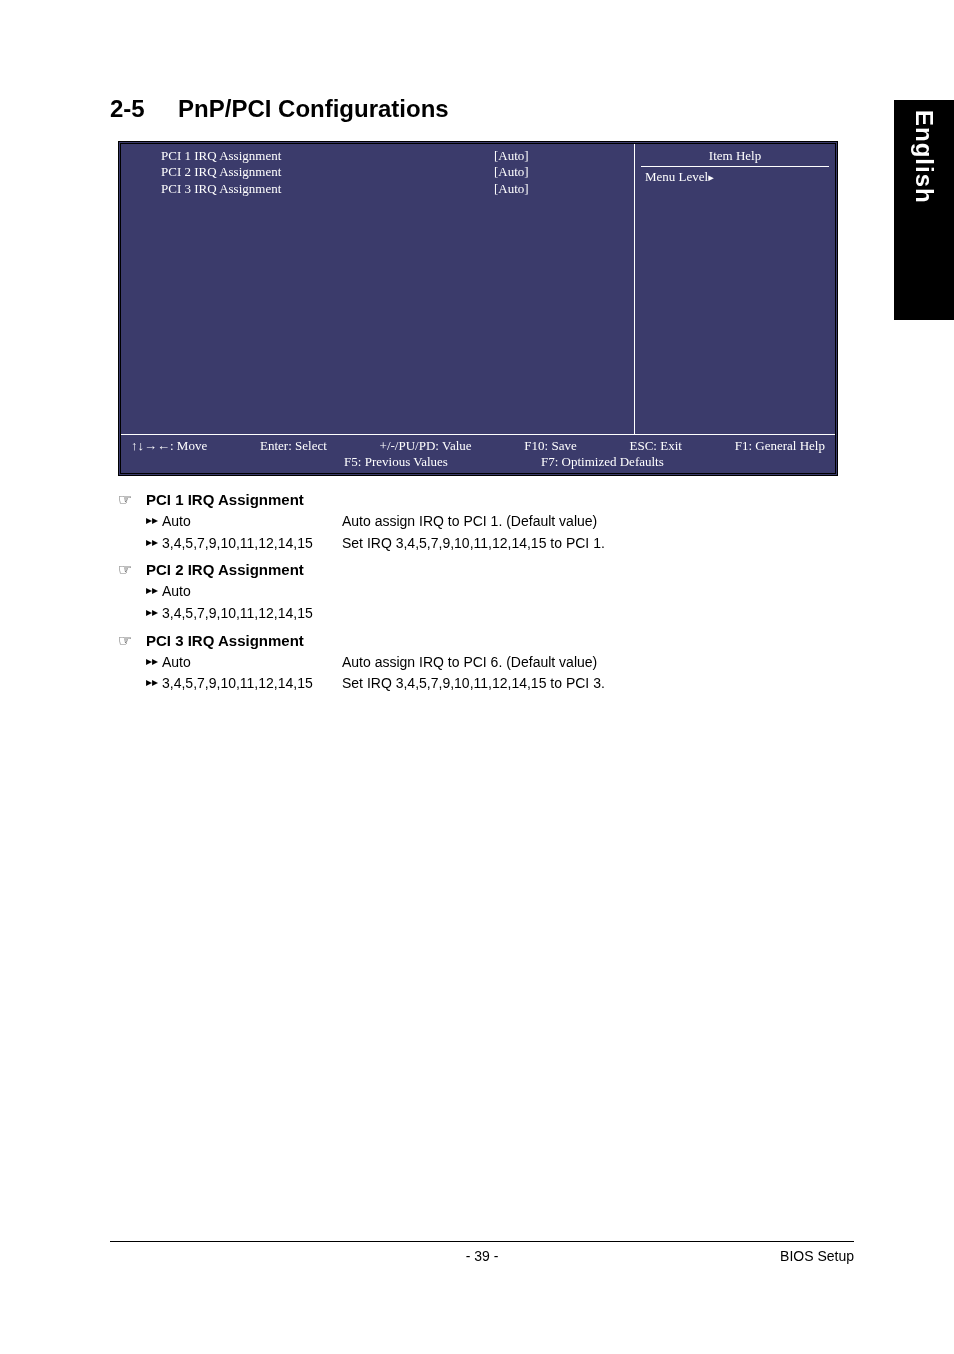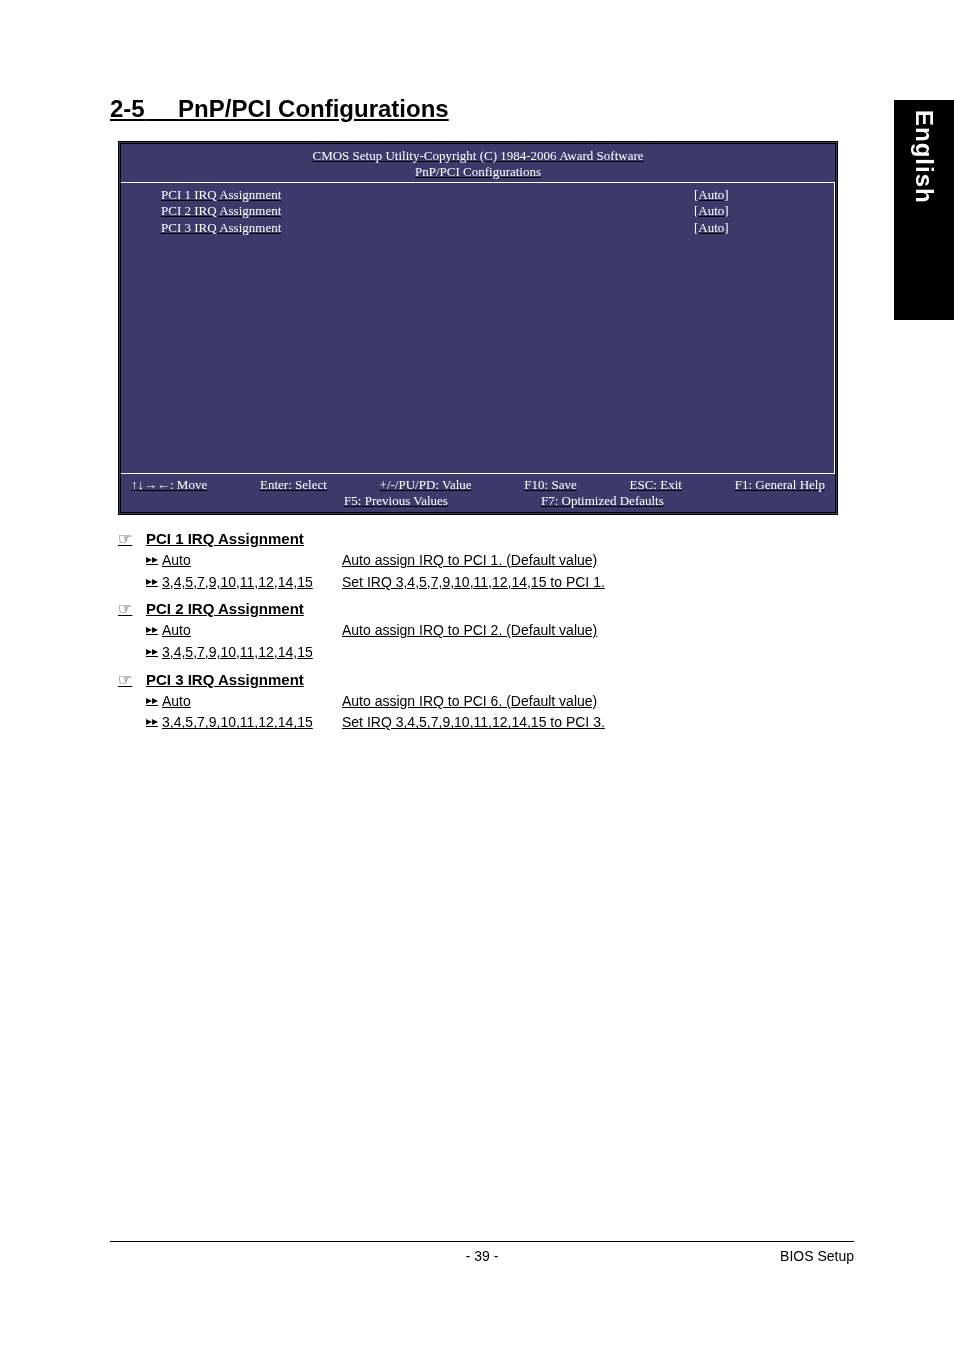--- a/index.html
+++ b/index.html
@@ -24,21 +24,20 @@
       writing-mode: vertical-rl;
       text-orientation: mixed;
       display: flex;
       align-items: center;
       justify-content: flex-start;
       padding-top: 10px;
       letter-spacing: 1px;
     }
     .page {
       padding: 95px 100px 0 110px;
-      text-decoration: underline;
     }
     .section-title {
       font-size: 24px;
       font-weight: bold;
       margin-bottom: 18px;
     }
     .bios-box {
       border: 3px double #000;
       background: #3b3b6b;
       color: #fff;
@@ -156,37 +155,39 @@
 <div class="side-tab">English</div>
 
 <div class="page">
   <div class="section-title">
     <span>2-5</span>
     &nbsp;&nbsp;&nbsp;
     <span>PnP/PCI Configurations</span>
   </div>
 
   <div class="bios-box">
-    <div class="bios-title">
-      <div>CMOS Setup Utility-Copyright (C) 1984-2006 Award Software</div>
-      <div class="bios-title-line2">PnP/PCI Configurations</div>
-    </div>
     <div class="bios-body">
       <div class="bios-left">
         <div class="bios-row">
           <span class="label">PCI 1 IRQ Assignment</span>
           <span class="value">[Auto]</span>
         </div>
         <div class="bios-row">
           <span class="label">PCI 2 IRQ Assignment</span>
           <span class="value">[Auto]</span>
         </div>
         <div class="bios-row">
           <span class="label">PCI 3 IRQ Assignment</span>
           <span class="value">[Auto]</span>
+        </div>
+      </div>
+      <div class="bios-right">
+        <div class="item-help">Item Help</div>
+        <div class="menu-level">
+          <span>Menu Level</span><span class="arrow">▸</span>
         </div>
       </div>
     </div>
     <div class="bios-footer">
       <div class="bios-footer-row">
         <span>↑↓→←: Move</span>
         <span>Enter: Select</span>
         <span>+/-/PU/PD: Value</span>
         <span>F10: Save</span>
         <span>ESC: Exit</span>
@@ -222,21 +223,20 @@
 
     <div class="desc-heading">
       <span class="hand">☞</span>
       <span>PCI 2 IRQ Assignment</span>
     </div>
     <div class="desc-row">
       <span class="opt">
           <span class="bullet">▸▸</span>
           <span>Auto</span>
         </span>
-      <span>Auto assign IRQ to PCI 2. (Default value)</span>
     </div>
     <div class="desc-row">
       <span class="opt">
           <span class="bullet">▸▸</span>
           <span>3,4,5,7,9,10,11,12,14,15</span>
         </span>
     </div>
 
     <div class="desc-heading">
       <span class="hand">☞</span>

